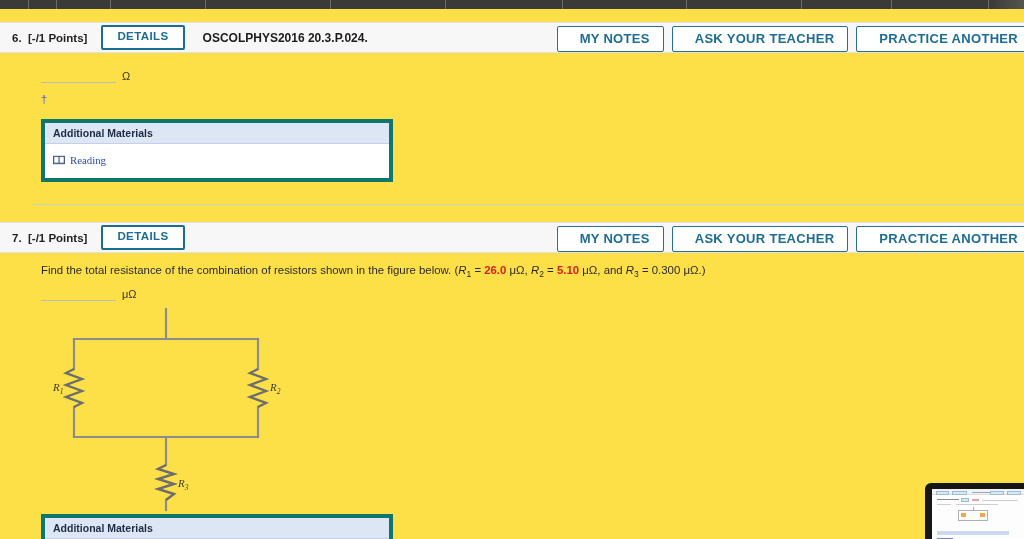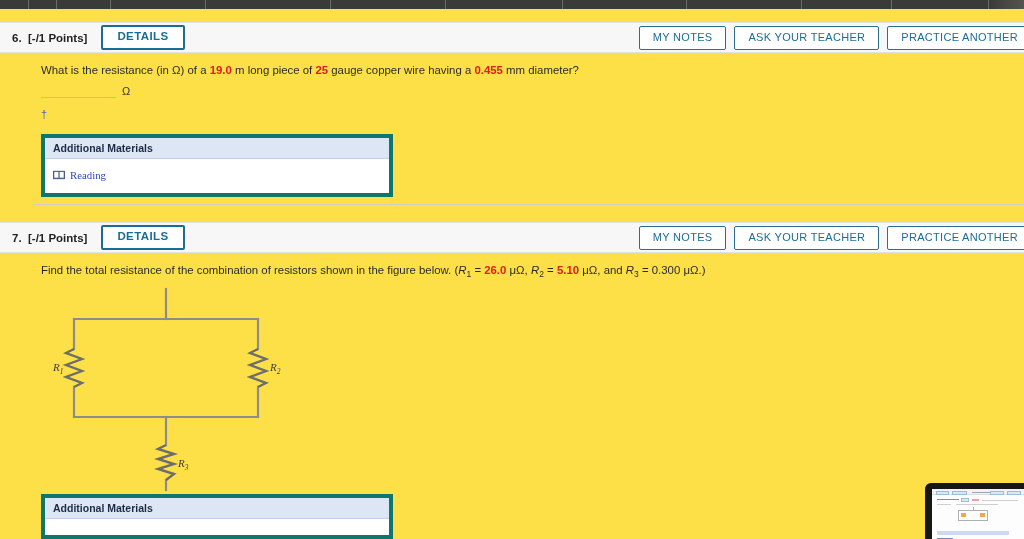--- a/index.html
+++ b/index.html
@@ -57,22 +57,22 @@
     white-space: nowrap;
   }
   .q-actions {
     position: absolute; right: -8px; top: 3px;
     display: flex; gap: 8px;
   }
   .act-btn {
     border: 1.5px solid #2b6f93;
     background: #fff;
     color: #1b6d96;
-    font-size: 11px; font-weight: normal; letter-spacing:.3px;
-    padding: 5px 13px 6px 13px;
+    font-size: 13px; font-weight: bold; letter-spacing:.3px;
+    padding: 5px 13px 6px 22px;
     border-radius: 2px;
     cursor: pointer;
     white-space: nowrap;
     line-height: 1;
   }
 
   
   .q-body {
     position: relative;
     margin-left: 33px;
@@ -172,31 +172,29 @@
     </div>
 
   <div class="question" id="q6" style="top:22px;">
 
     <div class="q-header">
       <div class="q-num">
         <span>6.</span>
         &nbsp;<span>[-/1 Points]</span>
       </div>
       <button class="details-btn">DETAILS</button>
+      <div class="q-code">OSCOLPHYS2016 20.3.P.024.</div>
       <div class="q-actions">
         <button class="act-btn">MY NOTES</button>
         <button class="act-btn">ASK YOUR TEACHER</button>
         <button class="act-btn">PRACTICE ANOTHER</button>
       </div>
     </div>
 
     <div class="q-body" style="height:152px;">
-      <div class="q-text">
-        <span>What is the resistance (in Ω) of a </span><span class="num-red">19.0</span><span> m long piece of </span><span class="num-red">25</span><span> gauge copper wire having a </span><span class="num-red">0.455</span><span> mm diameter?</span>
-      </div>
 
       <div class="answer-row">
         <input class="ans-input" type="text" value="" style="">
         <span class="unit">Ω</span>
       </div>
 
       <div class="dagger">†</div>
 
       <div class="addl">
         <div class="addl-head">Additional Materials</div>
@@ -232,20 +230,24 @@
         <button class="act-btn">ASK YOUR TEACHER</button>
         <button class="act-btn">PRACTICE ANOTHER</button>
       </div>
     </div>
 
     <div class="q-body" style="height:290px;">
       <div class="q-text">
         <span>Find the total resistance of the combination of resistors shown in the figure below. (</span><span class="ital">R</span><sub>1</sub><span> = </span><span class="num-red">26.0</span><span> μΩ, </span><span class="ital">R</span><sub>2</sub><span> = </span><span class="num-red">5.10</span><span> μΩ, and </span><span class="ital">R</span><sub>3</sub><span> = </span><span>0.300</span><span> μΩ.)</span>
       </div>
 
+      <div class="answer-row">
+        <input class="ans-input" type="text" value="" style="">
+        <span class="unit">μΩ</span>
+      </div>
 
       <div class="figure">
         <svg width="250" height="205" viewBox="0 0 250 205" xmlns="http://www.w3.org/2000/svg">
           <g stroke="#8c8c8c" stroke-width="2.2" fill="none" stroke-linecap="square">
 
             <line x1="125" y1="2" x2="125" y2="32"></line>
 
             <line x1="33" y1="32" x2="217" y2="32"></line>
 
             <line x1="33" y1="32" x2="33" y2="62"></line>

